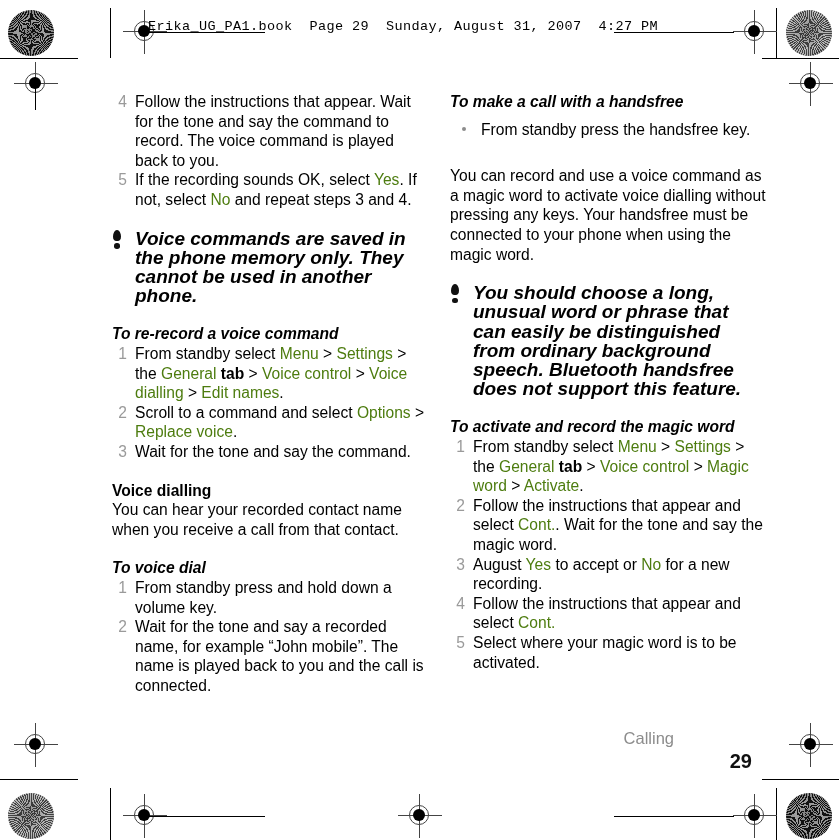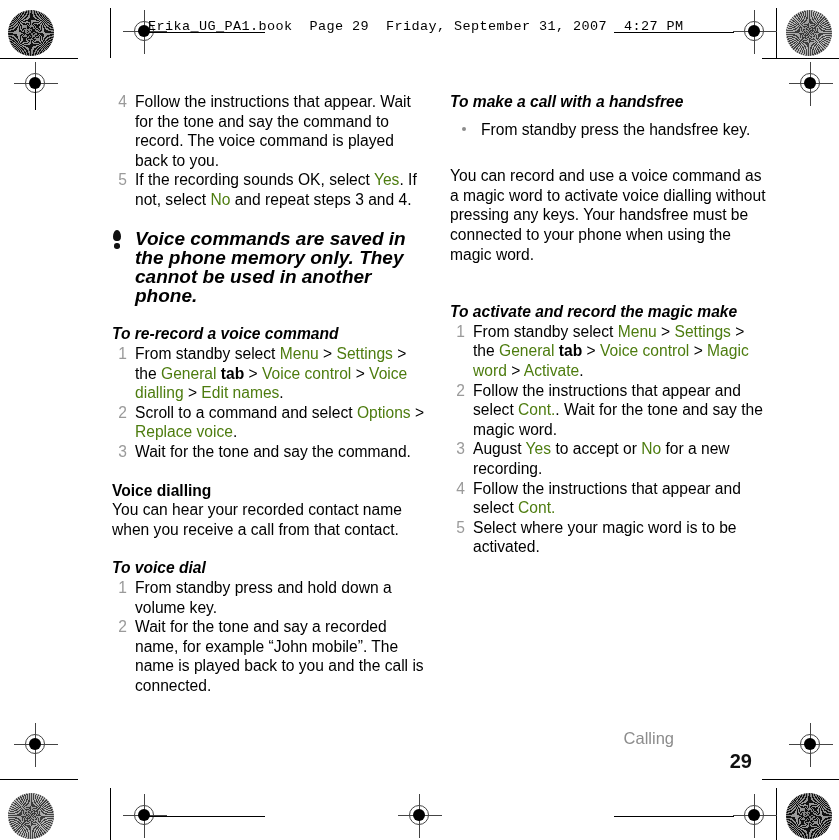--- a/index.html
+++ b/index.html
@@ -292,21 +292,21 @@
   <div class="crop-line" style="left:614px; top:816px; width:120px; height:1.4px;"></div>
 
   <div class="reg-target" style="left:398px; top:794px;">
     <div class="vline"></div>
       <div class="hline"></div>
       <div class="ring"></div>
       <div class="dot"></div>
   </div>
 </div>
 
-<div class="slug">Erika_UG_PA1.book  Page 29  Friday, September 31, 2007  4:27 PM</div>
+<div class="slug">Erika_UG_PA1.book  Page 29  Sunday, August 31, 2007  4:27 PM</div>
 
 <div class="page">
 
   <div class="col col-left">
 
     <ol class="steps">
         <li class="step">
           <span class="step-num">4</span>
           <span class="step-body"><span>Follow the instructions that appear. Wait for the tone and say the command to record. The voice command is played back to you.</span></span>
         </li>
@@ -370,24 +370,31 @@
     <ul class="bullets">
         <li class="bullet-item"><span class="bullet-dot"></span><span><span>From standby press the handsfree key.</span></span></li>
       </ul>
 
     <div class="spacer-lg"></div>
 
     <p class="para">You can record and use a voice command as a magic word to activate voice dialling without pressing any keys. Your handsfree must be connected to your phone when using the magic word.</p>
 
     <div class="spacer-lg"></div>
 
-
-    <div class="spacer-lg"></div>
-
-    <div class="h-proc">To activate and record the magic make</div>
+    <div class="note">
+      <span class="note-icon">
+        <span class="bang-stem"></span>
+          <span class="bang-dot"></span>
+      </span>
+      <span>You should choose a long, unusual word or phrase that can easily be distinguished from ordinary background speech. Bluetooth handsfree does not support this feature.</span>
+    </div>
+
+    <div class="spacer-lg"></div>
+
+    <div class="h-proc">To activate and record the magic word</div>
     <ol class="steps">
         <li class="step">
           <span class="step-num">1</span>
           <span class="step-body"><span>From standby select </span><span class="ui">Menu</span><span> &gt; </span><span class="ui">Settings</span><span> &gt; the </span><span class="ui">General</span><span class="b"> tab</span><span> &gt; </span><span class="ui">Voice control</span><span> &gt; </span><span class="ui">Magic word</span><span> &gt; </span><span class="ui">Activate</span><span>.</span></span>
         </li>
         <li class="step">
           <span class="step-num">2</span>
           <span class="step-body"><span>Follow the instructions that appear and select </span><span class="ui">Cont.</span><span>. Wait for the tone and say the magic word.</span></span>
         </li>
         <li class="step">

